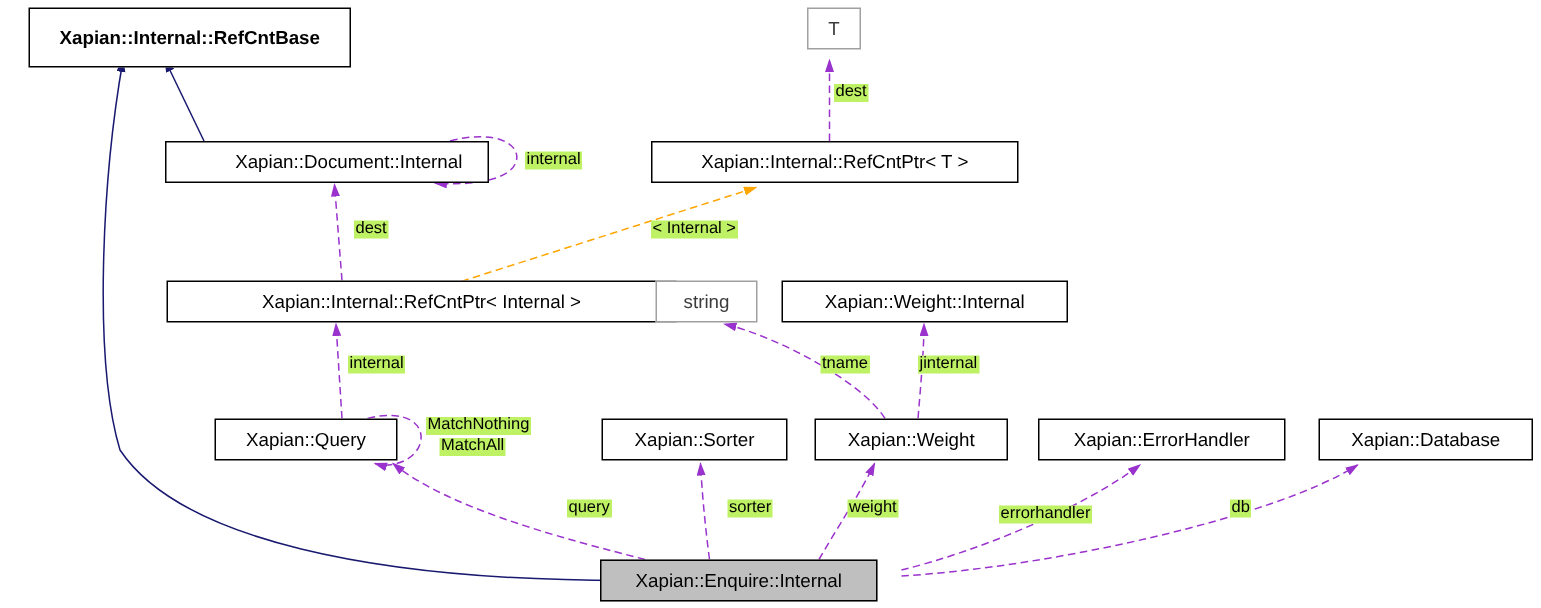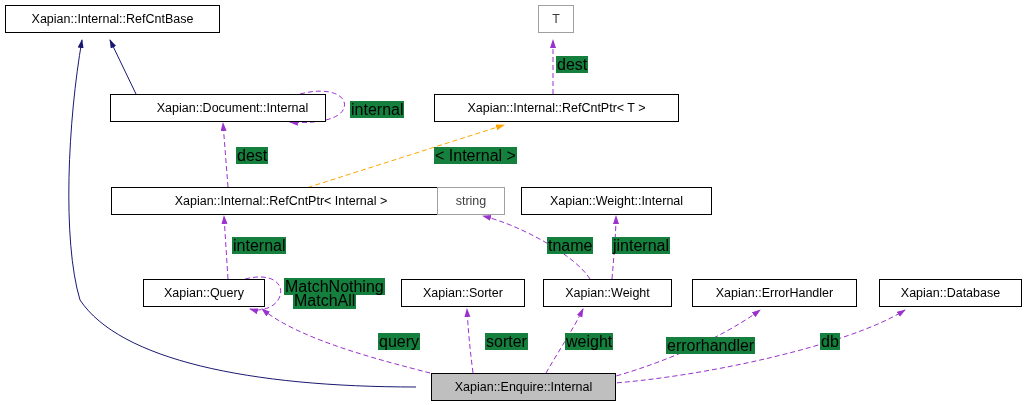--- a/index.html
+++ b/index.html
@@ -41,23 +41,23 @@
     background: #bfbfbf;
     border-color: #000000;
   }
   .node.light {
     border-color: #a0a0a0;
     color: #3c3c3c;
     background: #ffffff;
   }
   .edge-label {
     position: absolute;
-    font-size: 16px;
+    font-size: 11px;
     color: #000000;
-    background: #15803d;
+    background: #bef264;
     white-space: nowrap;
     line-height: 1.08;
     padding: 0 1px;
   }
 </style>
 </head>
 <body>
 
 <div id="diagram">
 
@@ -128,21 +128,21 @@
 
     <g>
       <path d="M601,380 C650,368 720,340 760,310" stroke="#9a32cd" stroke-width="1" stroke-dasharray="5,3" fill="none" marker-end="url(#arrow-purple)"></path>
     </g>
 
     <g>
       <path d="M601,384 C700,378 850,345 905,310" stroke="#9a32cd" stroke-width="1" stroke-dasharray="5,3" fill="none" marker-end="url(#arrow-purple)"></path>
     </g>
   </svg>
 
-  <div class="node" style="left:5px;top:5px;width:215px;height:28px;">
+  <div class="node" style="left:19px;top:5px;width:215px;height:40px;font-weight:bold;">
     <span>Xapian::Internal::RefCntBase</span>
   </div>
   <div class="node light" style="left:538px;top:5px;width:36px;height:28px;">
     <span>T</span>
   </div>
   <div class="node" style="left:110px;top:94px;width:216px;height:28px;padding-left:36px;">
     <span>Xapian::Document::Internal</span>
   </div>
   <div class="node" style="left:434px;top:94px;width:245px;height:28px;">
     <span>Xapian::Internal::RefCntPtr&lt; T &gt;</span>
@@ -164,21 +164,21 @@
   </div>
   <div class="node" style="left:543px;top:279px;width:129px;height:28px;">
     <span>Xapian::Weight</span>
   </div>
   <div class="node" style="left:692px;top:279px;width:165px;height:28px;">
     <span>Xapian::ErrorHandler</span>
   </div>
   <div class="node" style="left:879px;top:279px;width:143px;height:28px;">
     <span>Xapian::Database</span>
   </div>
-  <div class="node grey" style="left:431px;top:373px;width:185px;height:28px;">
+  <div class="node grey" style="left:400px;top:373px;width:185px;height:28px;">
     <span>Xapian::Enquire::Internal</span>
   </div>
 
   <div class="edge-label" style="left:556px;top:56px;">dest</div>
   <div class="edge-label" style="left:350px;top:101px;">internal</div>
   <div class="edge-label" style="left:434px;top:147px;">&lt; Internal &gt;</div>
   <div class="edge-label" style="left:236px;top:147px;">dest</div>
   <div class="edge-label" style="left:232px;top:237px;">internal</div>
   <div class="edge-label" style="left:547px;top:237px;">tname</div>
   <div class="edge-label" style="left:612px;top:237px;">jinternal</div>

